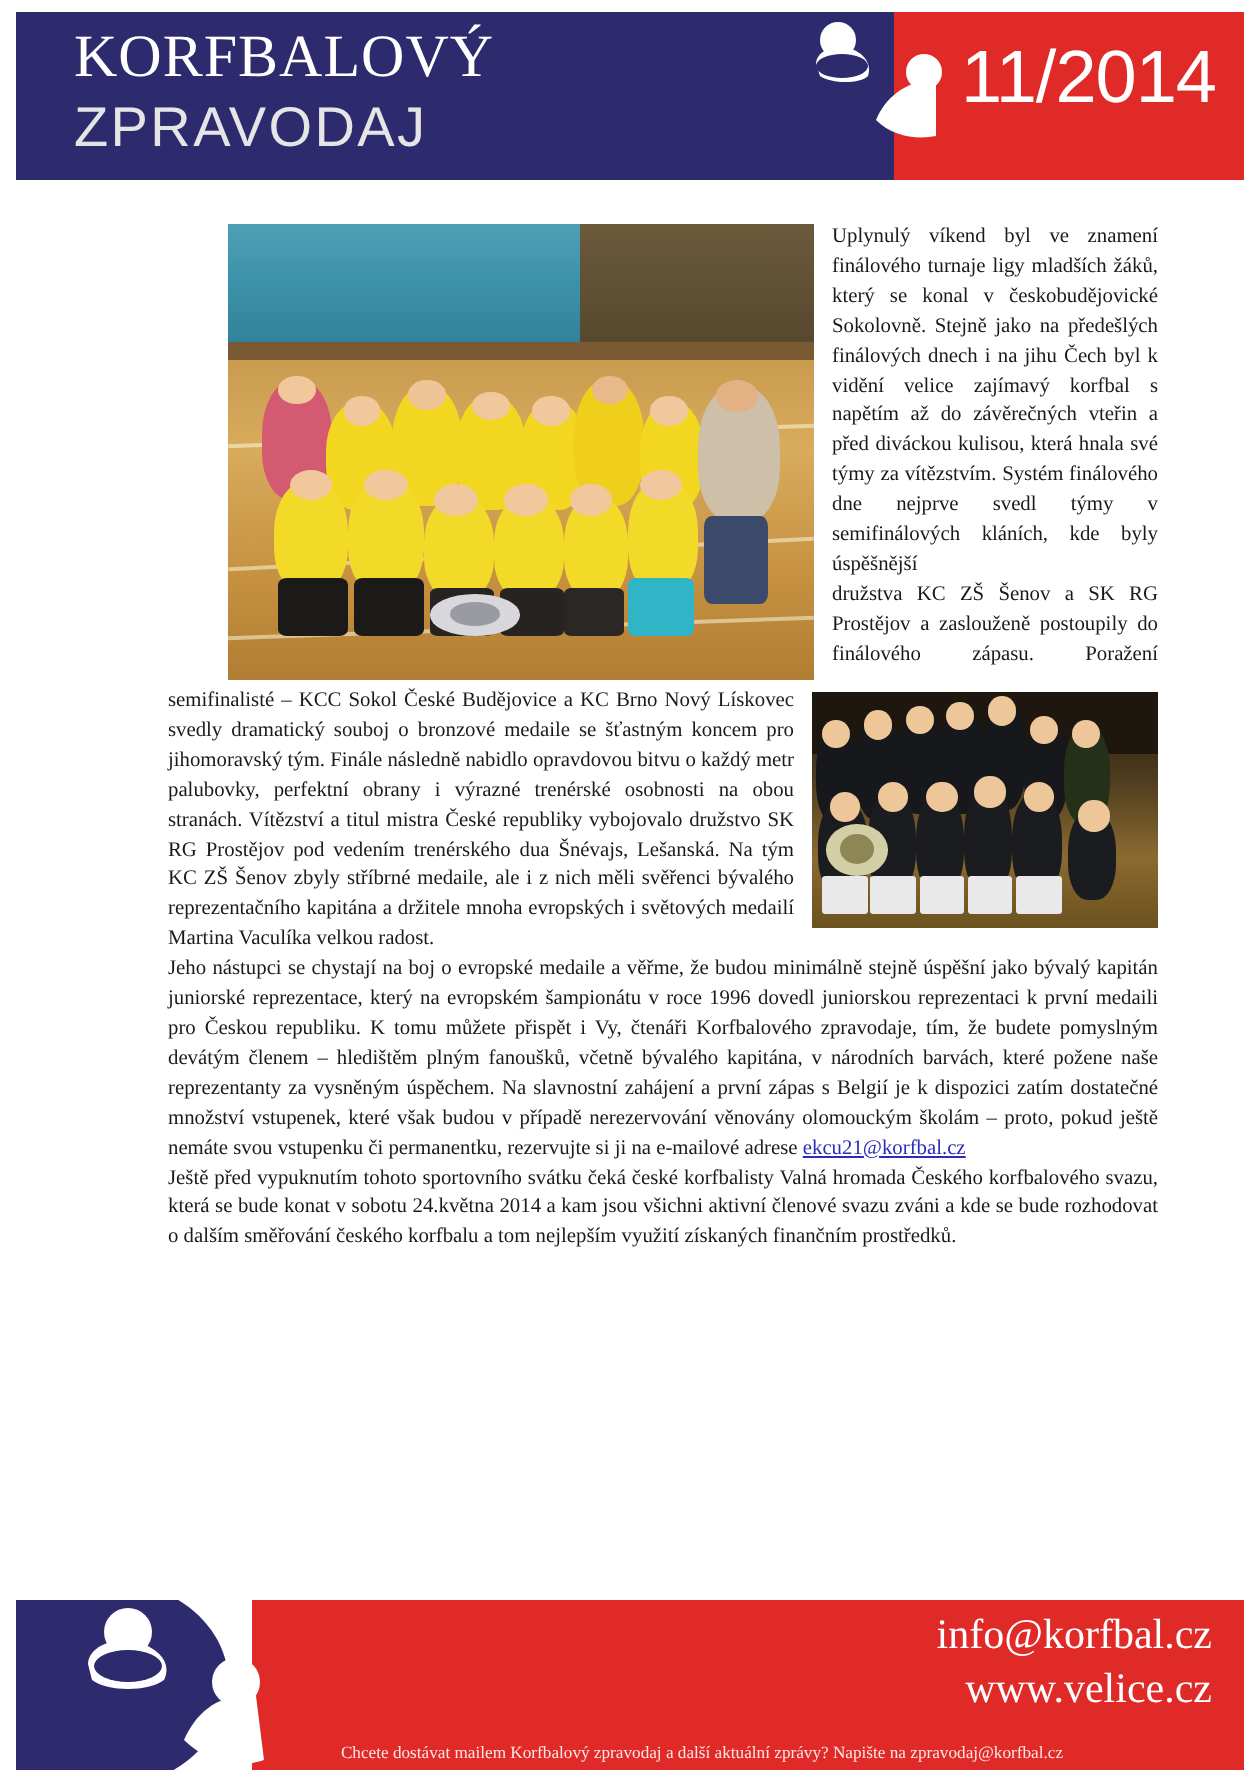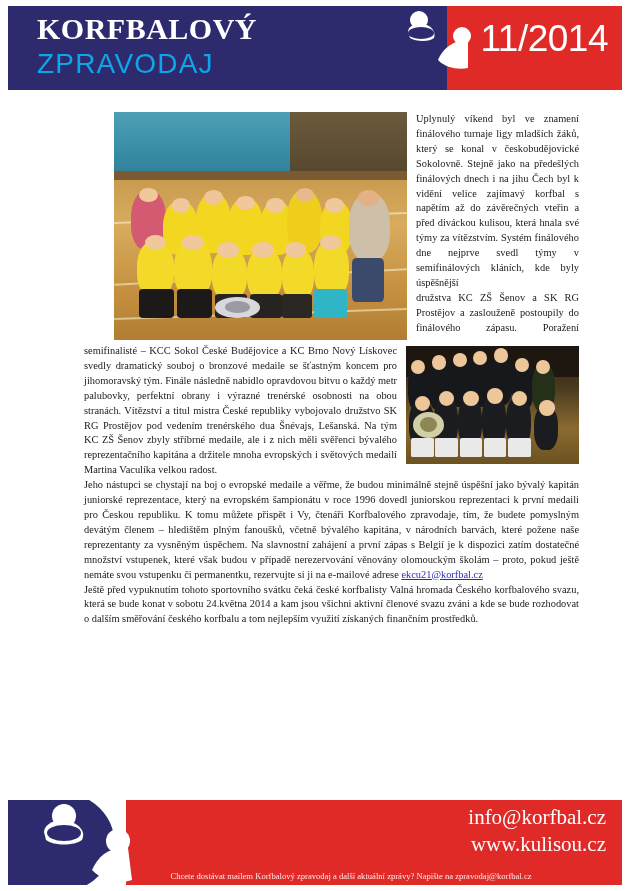--- a/index.html
+++ b/index.html
@@ -40,33 +40,33 @@
     background: #e02a28;
   }
   .header-title-block {
     position: absolute;
     left: 29px;
     top: 5px;
     width: 360px;
   }
   .title-line1 {
     font-family: "Liberation Serif", serif;
-    font-weight: bold;
+    font-weight: normal;
     font-size: 30px;
     letter-spacing: 0.5px;
     color: #ffffff;
     line-height: 36px;
     white-space: nowrap;
   }
   .title-line2 {
     font-family: "Liberation Sans", sans-serif;
     font-weight: normal;
     font-size: 28px;
     letter-spacing: 1.2px;
-    color: #0ea5e9;
+    color: #e5e5e5;
     line-height: 34px;
     white-space: nowrap;
   }
   .issue-number {
     position: absolute;
     right: 14px;
     top: 11px;
     font-family: "Liberation Sans", sans-serif;
     font-size: 37px;
     color: #ffffff;
@@ -358,19 +358,19 @@
         <circle cx="56" cy="20" r="12" fill="#ffffff"></circle>
         <path d="M36 36 C 36 28, 48 22, 60 25 C 72 28, 78 36, 74 44 C 66 50, 46 50, 38 44 Z" fill="#ffffff"></path>
         <ellipse cx="56" cy="37" rx="17" ry="8" fill="#2e2a6e"></ellipse>
         <path d="M120 52 C 102 50, 90 60, 84 74 C 96 86, 112 88, 124 84 Z" fill="#ffffff"></path>
         <circle cx="110" cy="45" r="12" fill="#ffffff"></circle>
       </svg>
     </div>
 
     <div class="footer-contacts">
       <div>info@korfbal.cz</div>
-      <div>www.kulisou.cz</div>
+      <div>www.velice.cz</div>
     </div>
 
     <div class="footer-note">Chcete dostávat mailem Korfbalový zpravodaj a další aktuální zprávy? Napište na zpravodaj@korfbal.cz</div>
   </div>
 
 </div>
 
 </body></html>

